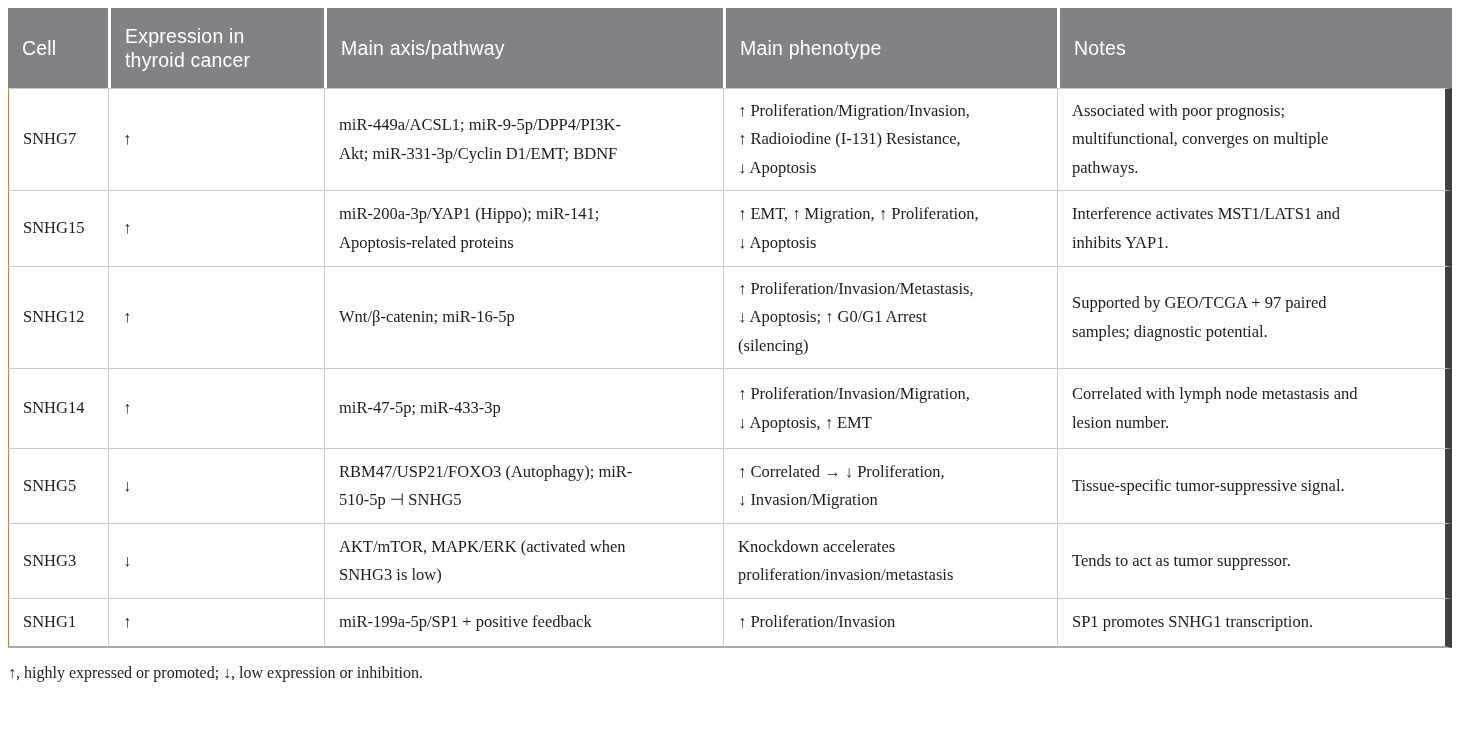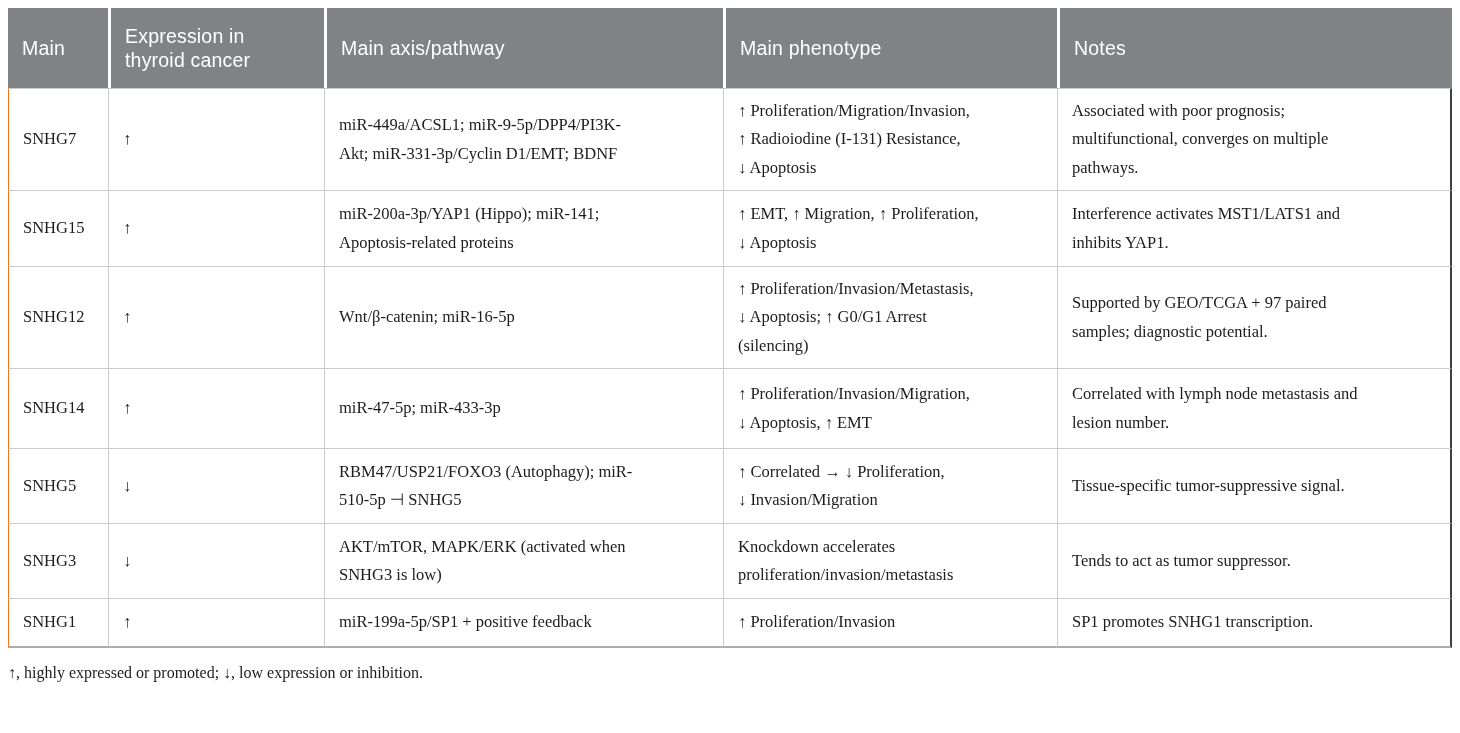--- a/index.html
+++ b/index.html
@@ -40,21 +40,21 @@
     color: #1c1c1c;
     vertical-align: middle;
     padding: 6px 14px;
     border-top: 1px solid #c9cbcd;
     white-space: pre-line;
     line-height: 1.7;
     background: #ffffff;
   }
   tbody td + td { border-left: 1px solid #c9cbcd; }
   tbody td:first-child { border-left: 1px solid #f97316; }
-  tbody td:last-child  { border-right: 2px solid #404040; }
+  tbody td:last-child  { border-right: 7px solid #404040; }
   tbody tr:last-child td { border-bottom: 2px solid #aaabad; }
 
   tbody tr:nth-child(1) { height: 102px; }
   tbody tr:nth-child(2) { height: 76px; }
   tbody tr:nth-child(3) { height: 102px; }
   tbody tr:nth-child(4) { height: 80px; }
   tbody tr:nth-child(5) { height: 75px; }
   tbody tr:nth-child(6) { height: 75px; }
   tbody tr:nth-child(7) { height: 50px; }
   tbody tr:nth-child(8) { height: 50px; }
@@ -73,21 +73,21 @@
   <table class="snhg">
     <colgroup>
       <col style="width:100px">
       <col style="width:216px">
       <col style="width:399px">
       <col style="width:334px">
       <col style="width:395px">
     </colgroup>
     <thead>
       <tr>
-        <th>Main</th>
+        <th>Cell</th>
         <th>Expression in
 thyroid cancer</th>
         <th>Main axis/pathway</th>
         <th>Main phenotype</th>
         <th>Notes</th>
       </tr>
     </thead>
     <tbody>
       <tr>
         <td>SNHG7</td>

